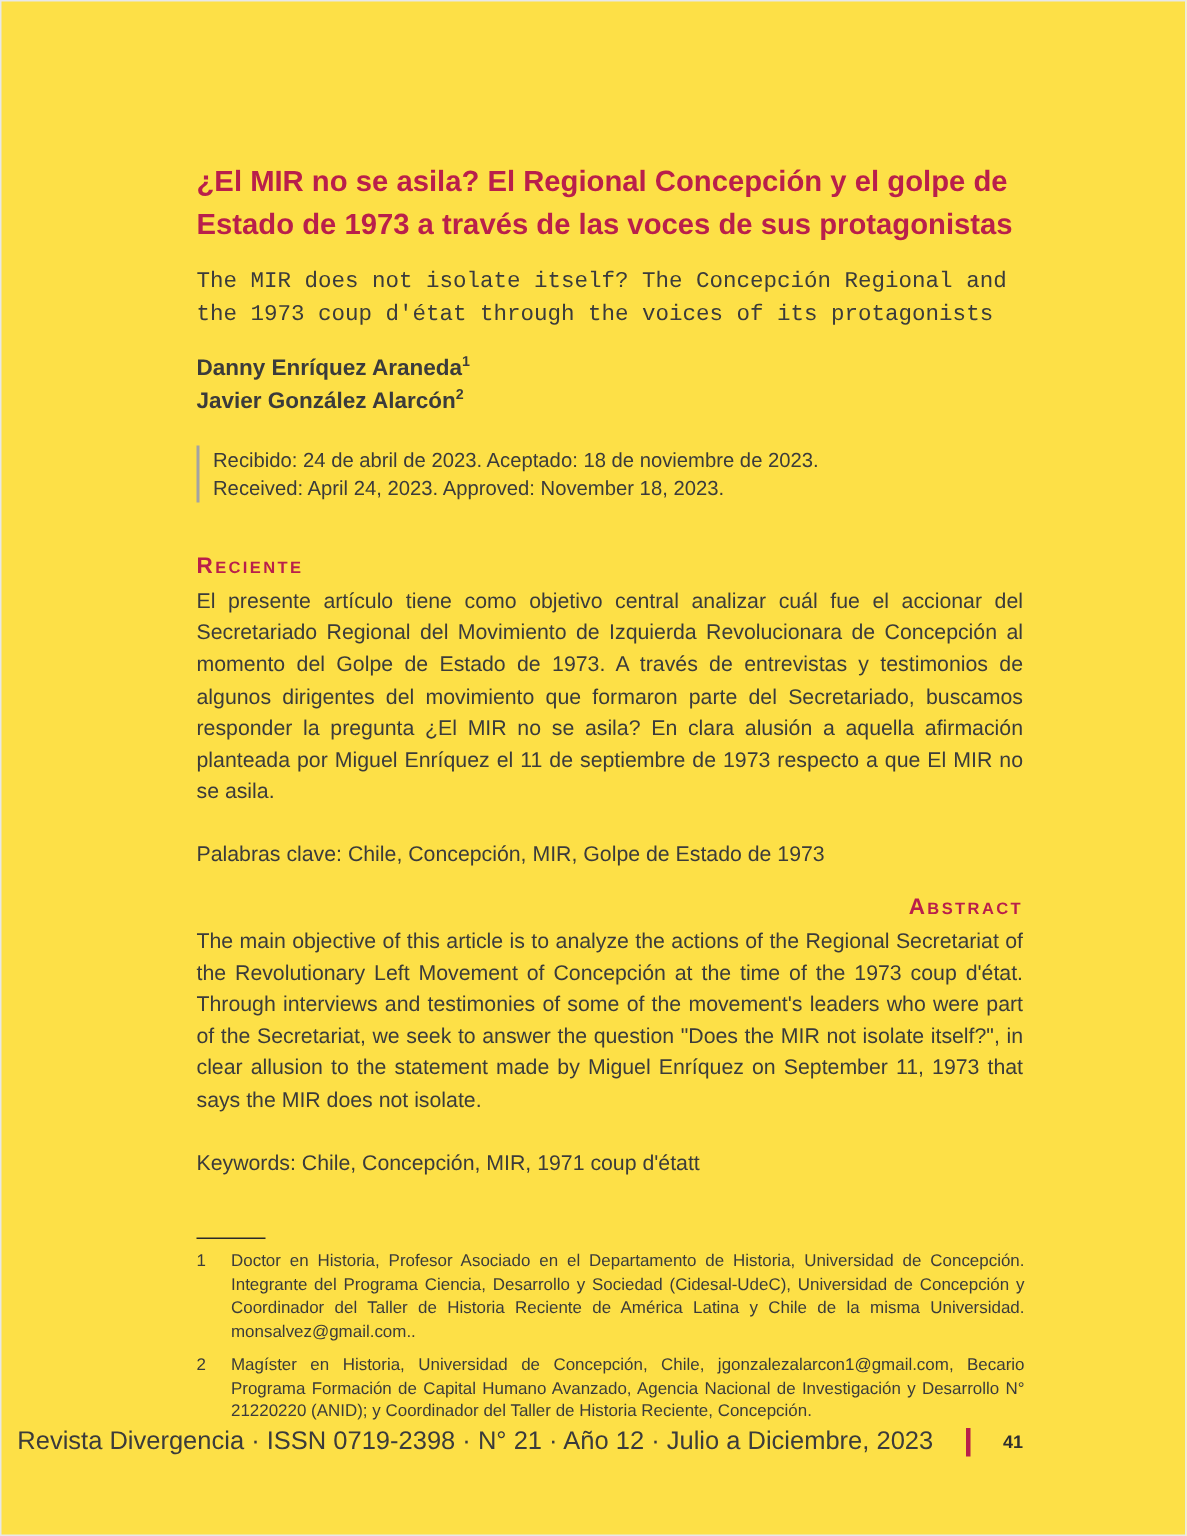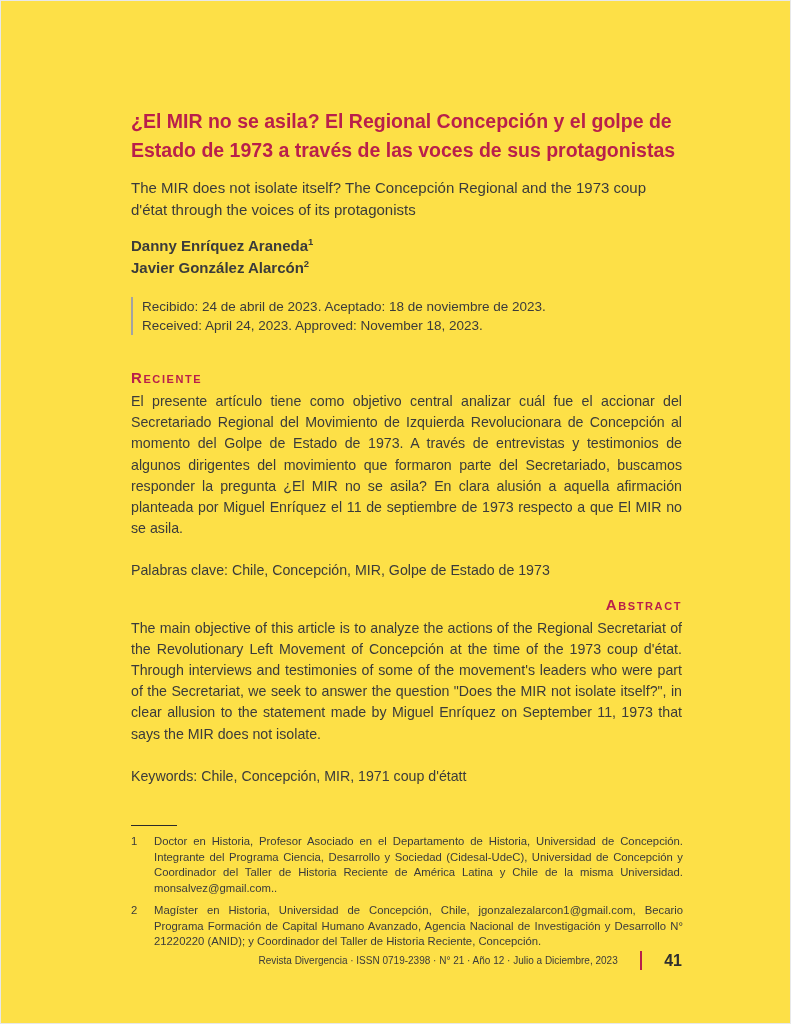--- a/index.html
+++ b/index.html
@@ -24,20 +24,21 @@
     color: #b91f4b;
     font-size: 19.5px;
     line-height: 29px;
     font-weight: bold;
     margin: 0;
   }
   .title-en {
     font-size: 15px;
     line-height: 22px;
     margin: 12px 0 0 0;
+    font-family: Liberation Mono, monospace;
   }
   .authors {
     margin-top: 14px;
     font-weight: bold;
     font-size: 15px;
     line-height: 22px;
   }
   .author { margin: 0; }
   .author sup { font-size: 9.5px; line-height: 0; }
   .dates {
@@ -91,29 +92,29 @@
   }
   .fn-num  { flex: 0 0 23px; }
   .fn-text { flex: 1; }
   .footer {
     position: absolute;
     top: 950px;
     right: 108px;
     display: flex;
     align-items: center;
   }
-  .footer-text { font-size: 10px; color: #3b3b3b; }
+  .footer-text { font-size: 17px; color: #3b3b3b; }
   .footer-bar {
     width: 2.5px;
     height: 19px;
     background: #b91f4b;
     margin-left: 22px;
     margin-right: 22px;
   }
-  .footer-page { font-size: 16px; font-weight: bold; color: #2f2f2f; }
+  .footer-page { font-size: 12px; font-weight: bold; color: #2f2f2f; }
 </style>
 </head>
 <body>
 
 <div class="page">
 
   <main class="content">
 
     <h1 class="title-es">¿El MIR no se asila? El Regional Concepción y el golpe de Estado de 1973 a través de las voces de sus protagonistas</h1>
 

